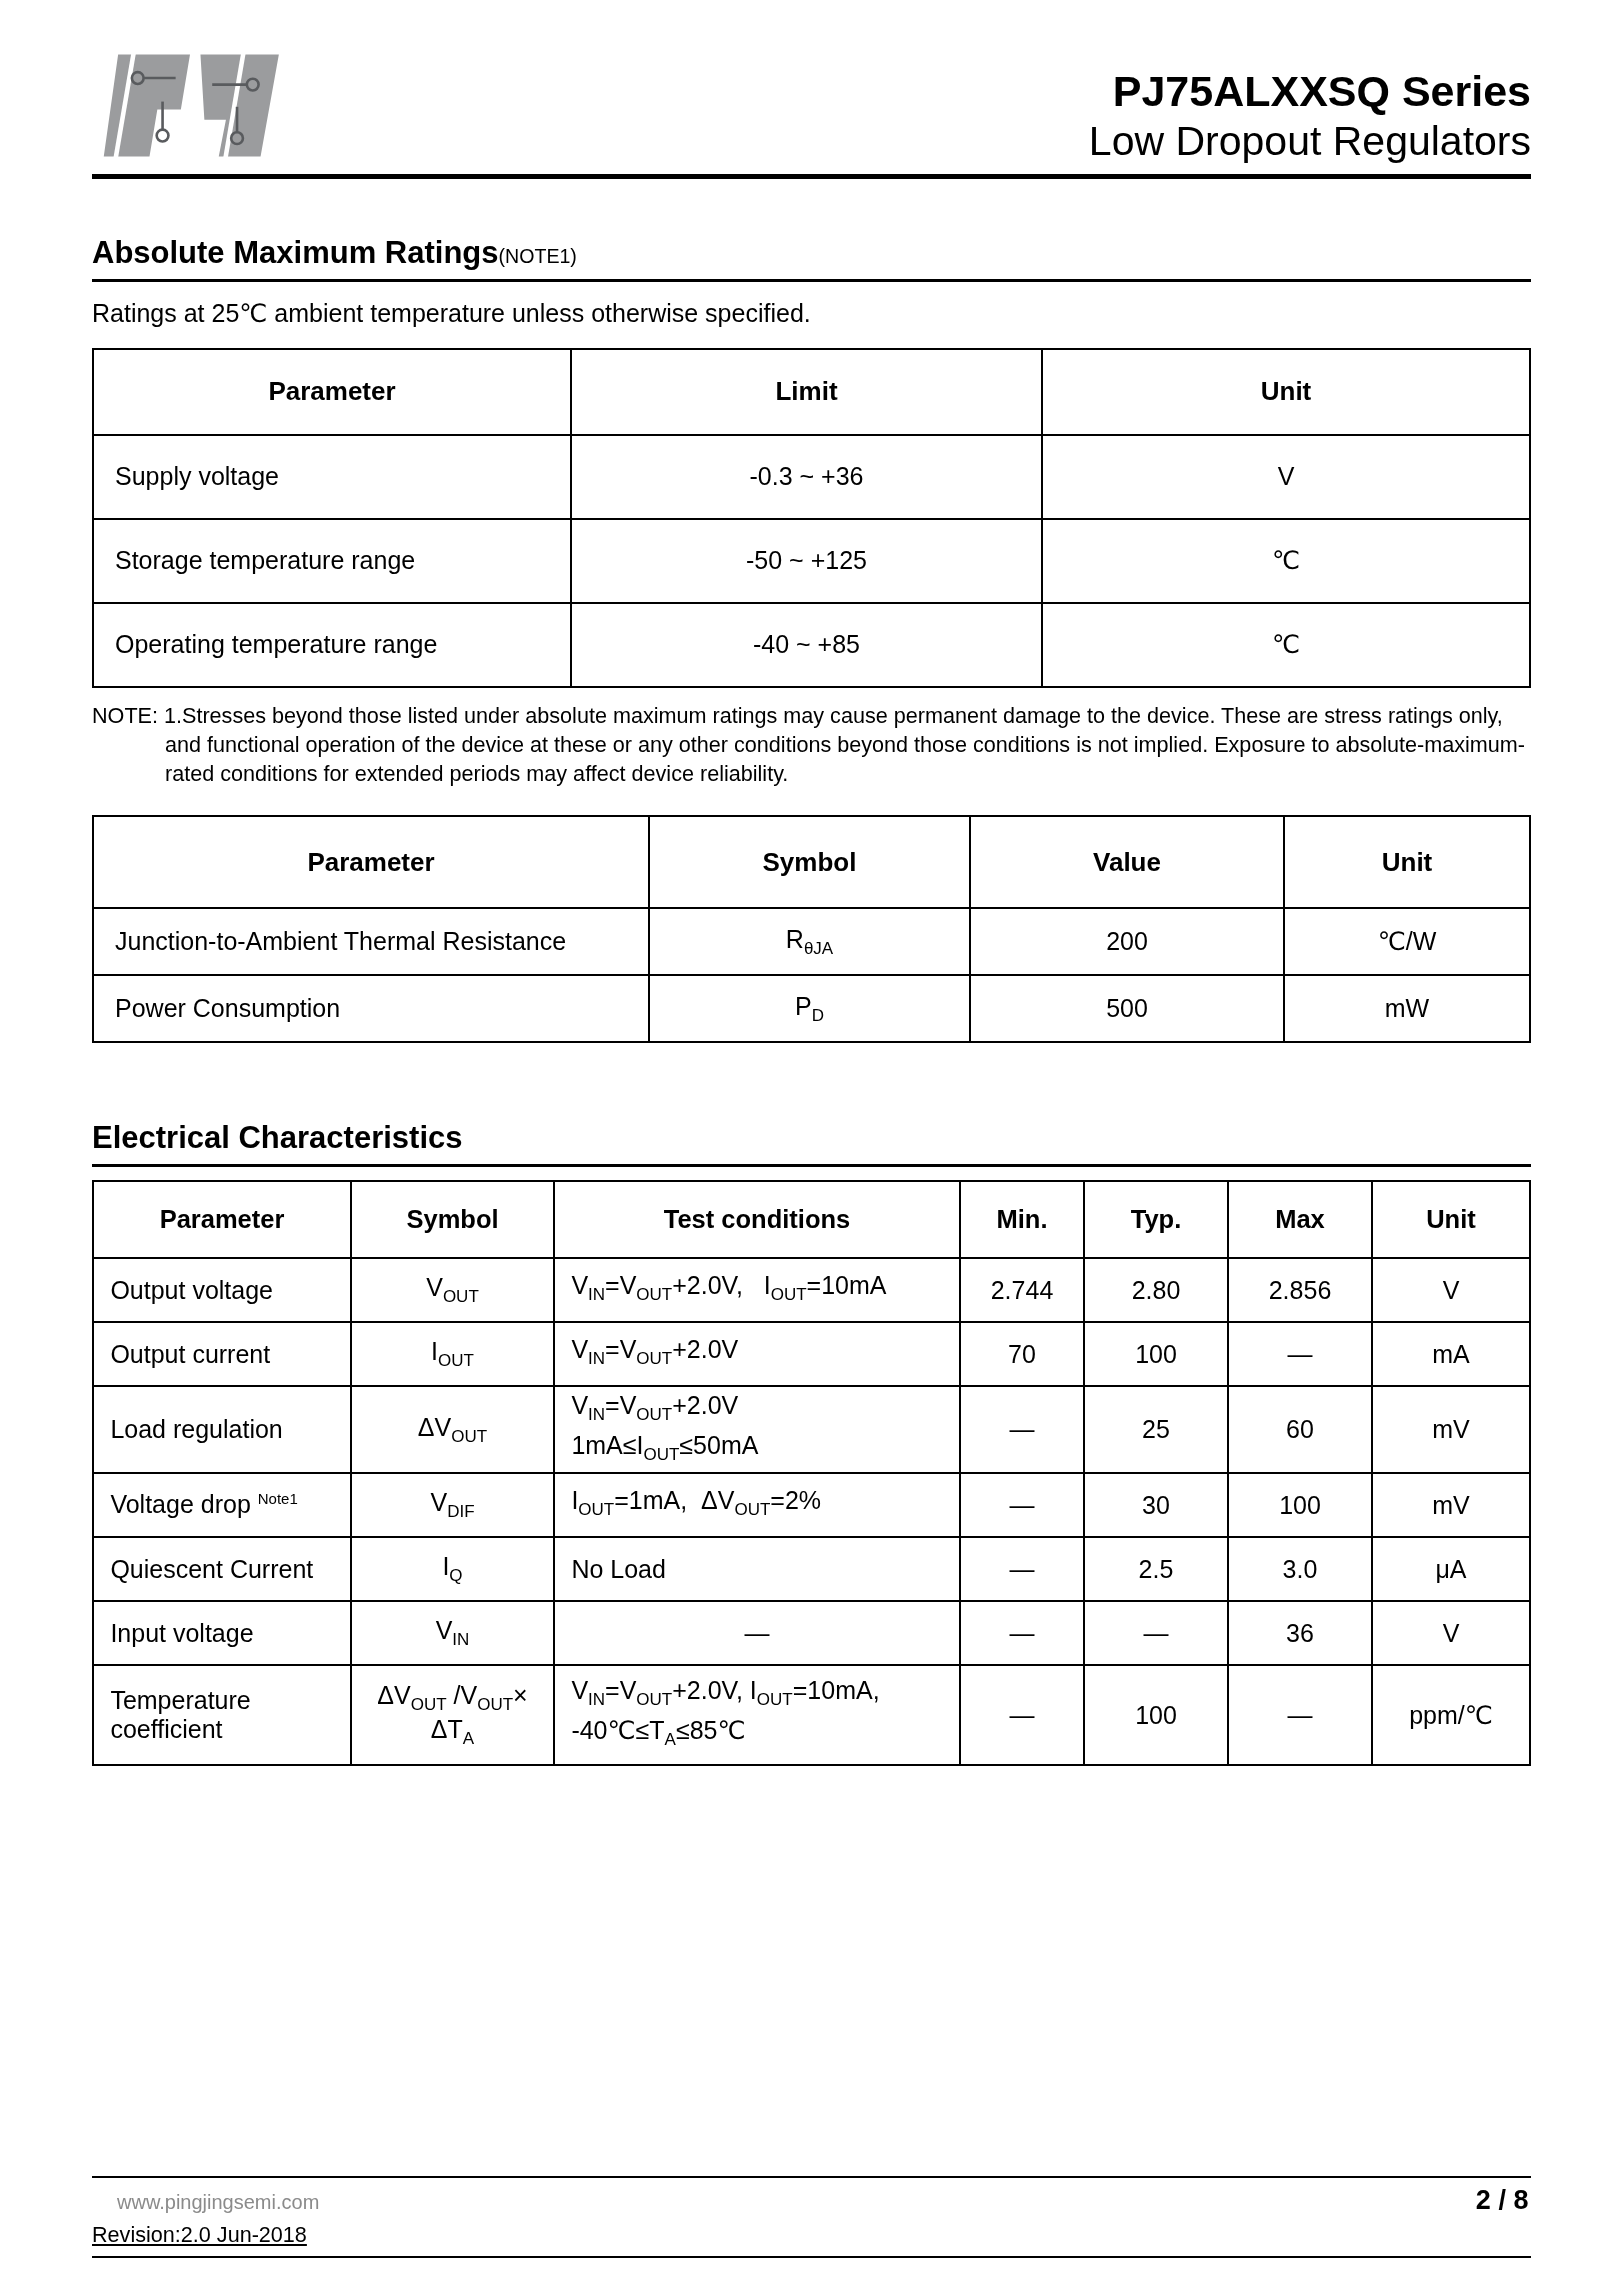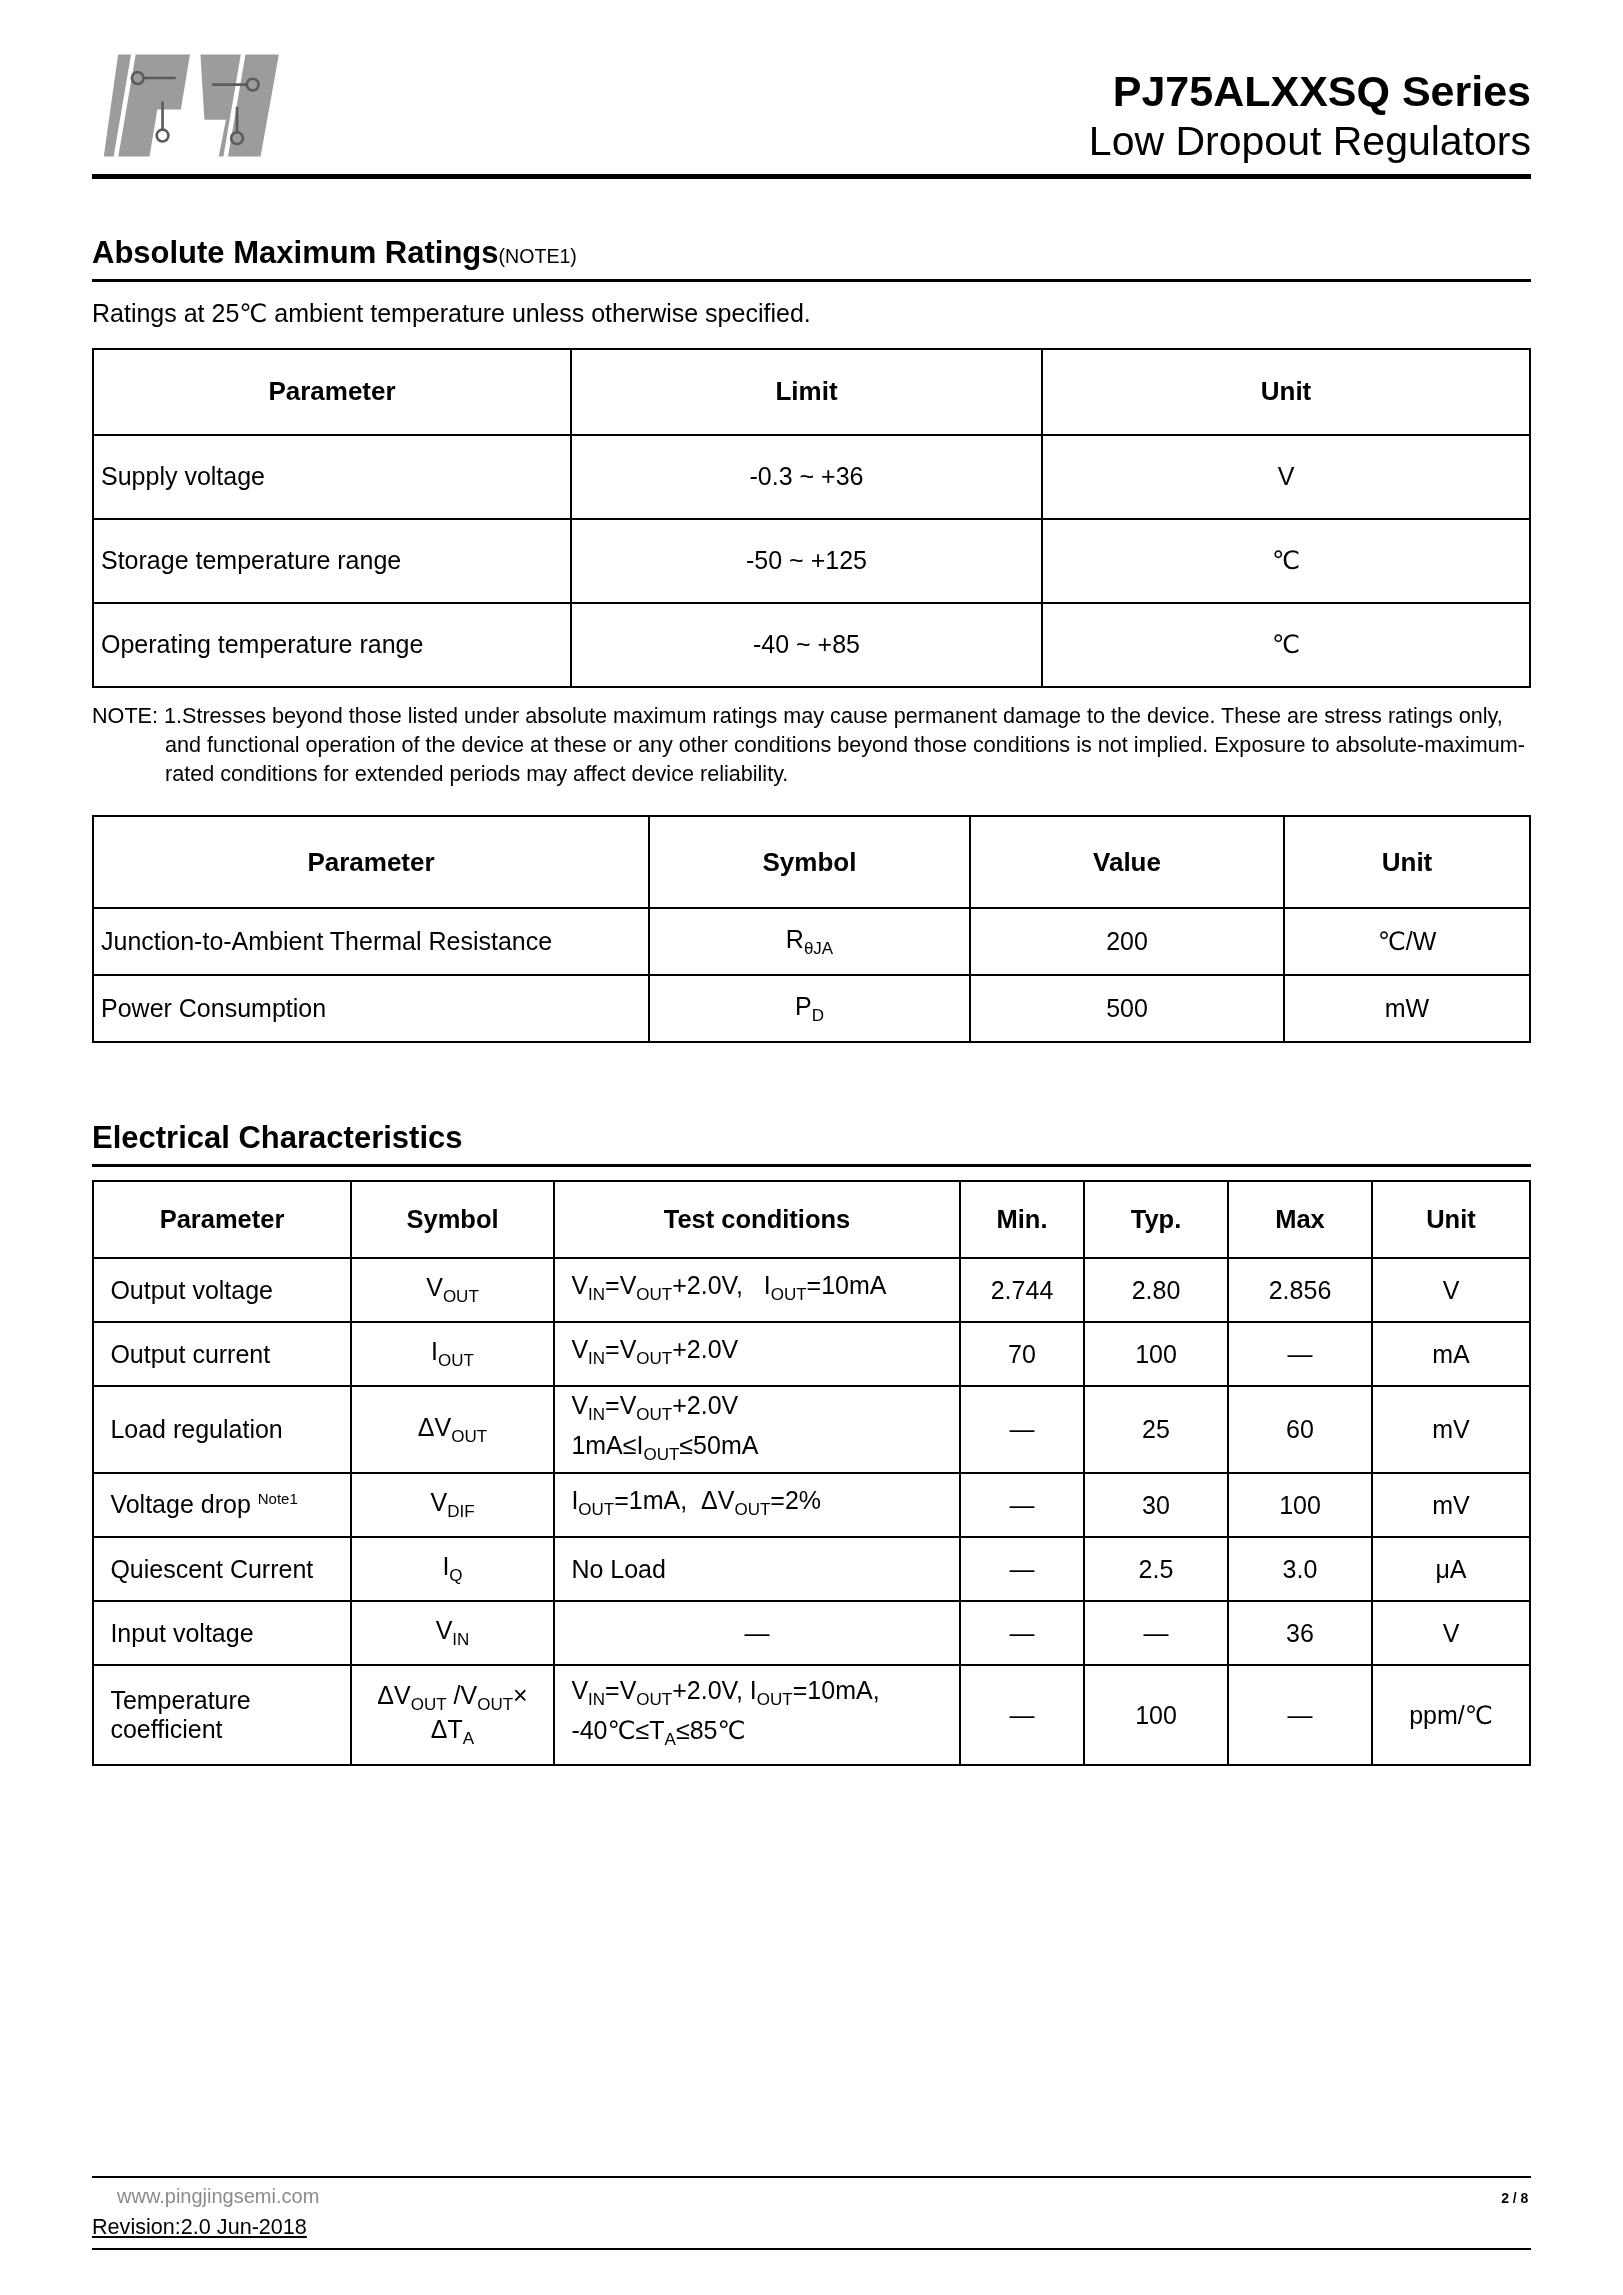--- a/index.html
+++ b/index.html
@@ -25,21 +25,21 @@
   .sec-head{margin-top:56px;border-bottom:3.3px solid #000;padding-bottom:7.9px;}
   .sec-head h2{display:inline;font-size:31px;font-weight:bold;margin:0;}
   .sec-note{font-size:19.6px;}
   .intro{margin:17px 0 0 0;font-size:25px;}
 
   
   table{border-collapse:collapse;width:100%;table-layout:fixed;}
   th,td{border:2px solid #000;font-size:25px;vertical-align:middle;padding:0;}
   th{font-weight:bold;text-align:center;}
   td.c{text-align:center;}
-  td.l{text-align:left;padding-left:7px;}
+  td.l{text-align:left;padding-left:21px;}
   sub{font-size:68%;}
   sup{font-size:60%;}
 
   .t-abs{margin-top:19.6px;}
   .t-abs th{height:84px;font-size:26px;}
   .t-abs td{height:82px;}
 
   .note{margin:13px 0 0 0;font-size:21.6px;line-height:29px;padding-left:73px;text-indent:-73px;}
 
   .t-thermal{margin-top:27.5px;}
@@ -64,21 +64,21 @@
   tr.h150 td{height:98px;}
 
   
   .footer{
     position:absolute;left:92px;right:92px;top:2176px;
     border-top:2px solid #000;border-bottom:2px solid #000;
     padding:6.5px 0 7.9px;
   }
   .footer-row{display:flex;justify-content:space-between;align-items:baseline;}
   .site{color:#8b8b8b;font-size:20px;padding-left:25px;}
-  .pageno{font-size:14px;font-weight:bold;padding-right:2.6px;}
+  .pageno{font-size:27px;font-weight:bold;padding-right:2.6px;}
   .rev{font-size:21.6px;margin-top:6.5px;text-decoration:underline;}
 </style>
 </head>
 <body>
 
 <div class="sheet">
   <div class="content">
 
     <header class="doc-header">
       <svg class="logo" viewBox="0 0 300 180" aria-hidden="true">

